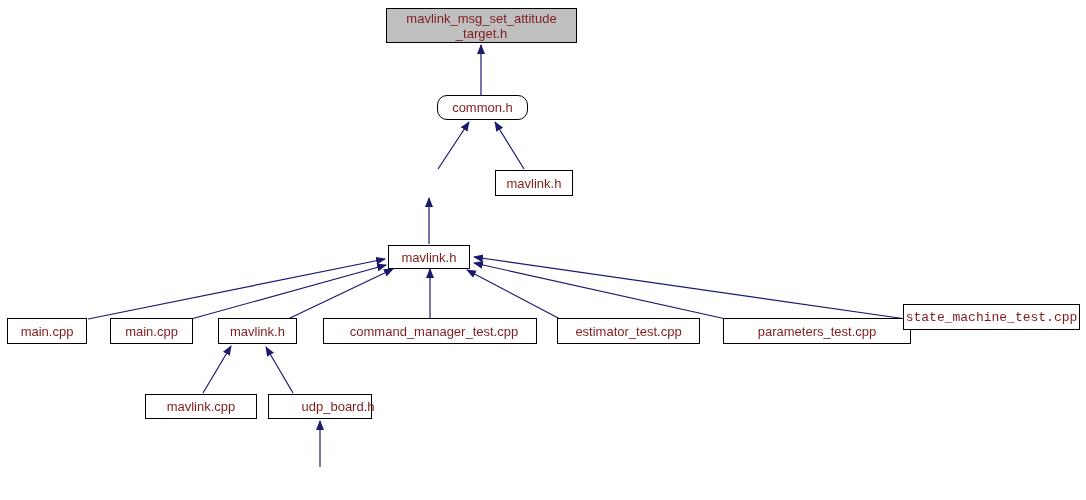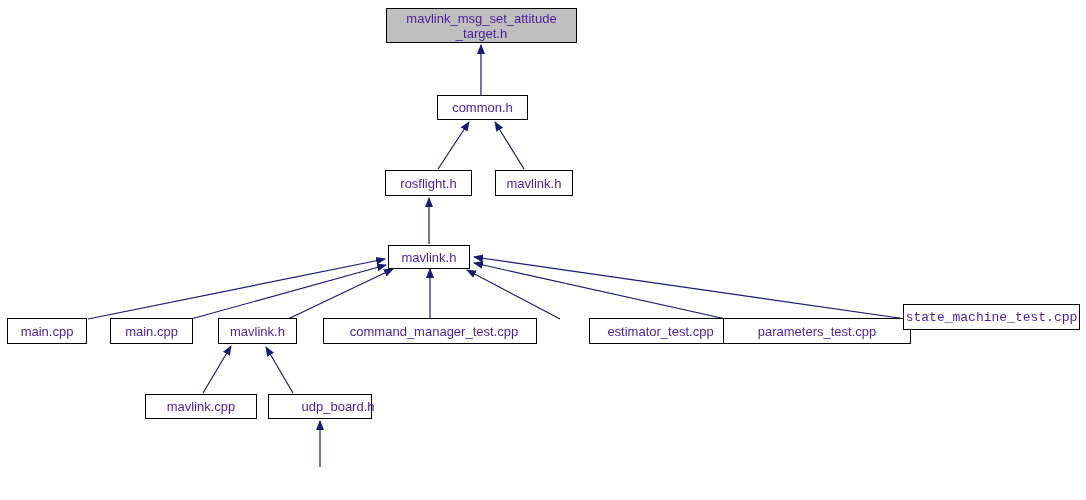--- a/index.html
+++ b/index.html
@@ -25,21 +25,21 @@
     stroke-width: 1.2;
   }
   .node {
     position: absolute;
     box-sizing: border-box;
     display: flex;
     align-items: center;
     justify-content: center;
     background: var(--node-fill, #ffffff);
     border: 1px solid var(--node-border, #000000);
-    color: #4c1d95;
+    color: #7f1d1d;
     font-size: 13px;
     line-height: 15px;
     text-align: center;
     white-space: pre-line;
     cursor: pointer;
   }
   .node.root {
     background: var(--root-fill, #bfbfbf);
     border-width: 1.5px;
     cursor: default;
@@ -66,26 +66,25 @@
       <line x1="560" y1="319" x2="467" y2="270" marker-end="url(#arrow)"></line>
       <line x1="726" y1="319" x2="474" y2="263" marker-end="url(#arrow)"></line>
       <line x1="906" y1="319" x2="474" y2="257" marker-end="url(#arrow)"></line>
       <line x1="203" y1="393" x2="231" y2="346" marker-end="url(#arrow)"></line>
       <line x1="293" y1="393" x2="266" y2="347" marker-end="url(#arrow)"></line>
       <line x1="320" y1="467" x2="320" y2="421" marker-end="url(#arrow)"></line>
     </svg>
 
 <div class="node root" style="left: 386px; top: 8px; width: 191px; height: 35px;"><span>mavlink_msg_set_attitude
 _target.h</span></div>
-    <div class="node" style="left: 437px; top: 95px; width: 91px; height: 25px;"><span>common.h</span></div>
-    <div class="node" style="left: 385px; top: 170px; width: 87px; height: 26px;"><span>rosflight.h</span></div>
+    <div class="node" style="left: 437px; top: 95px; width: 91px; height: 25px; border-radius: 10px;"><span>common.h</span></div>
     <div class="node" style="left: 495px; top: 170px; width: 78px; height: 26px;"><span>mavlink.h</span></div>
     <div class="node" style="left: 388px; top: 245px; width: 82px; height: 24px;"><span>mavlink.h</span></div>
     <div class="node" style="left: 7px; top: 318px; width: 80px; height: 26px;"><span>main.cpp</span></div>
     <div class="node" style="left: 110px; top: 318px; width: 83px; height: 26px;"><span>main.cpp</span></div>
     <div class="node" style="left: 218px; top: 318px; width: 79px; height: 26px;"><span>mavlink.h</span></div>
     <div class="node" style="left: 323px; top: 318px; width: 214px; height: 26px; padding-left: 8px;"><span>command_manager_test.cpp</span></div>
-    <div class="node" style="left: 557px; top: 318px; width: 143px; height: 26px; margin-left: 32px;"><span>estimator_test.cpp</span></div>
+    <div class="node" style="left: 557px; top: 318px; width: 143px; height: 26px;"><span>estimator_test.cpp</span></div>
     <div class="node" style="left: 723px; top: 318px; width: 188px; height: 26px;"><span>parameters_test.cpp</span></div>
     <div class="node" style="left: 903px; top: 304px; width: 177px; height: 26px; font-family: Liberation Mono, monospace;"><span>state_machine_test.cpp</span></div>
     <div class="node" style="left: 145px; top: 394px; width: 112px; height: 25px;"><span>mavlink.cpp</span></div>
     <div class="node" style="left: 268px; top: 394px; width: 104px; height: 25px; padding-left: 36px;"><span>udp_board.h</span></div>
   </div>
 
 </body></html>

